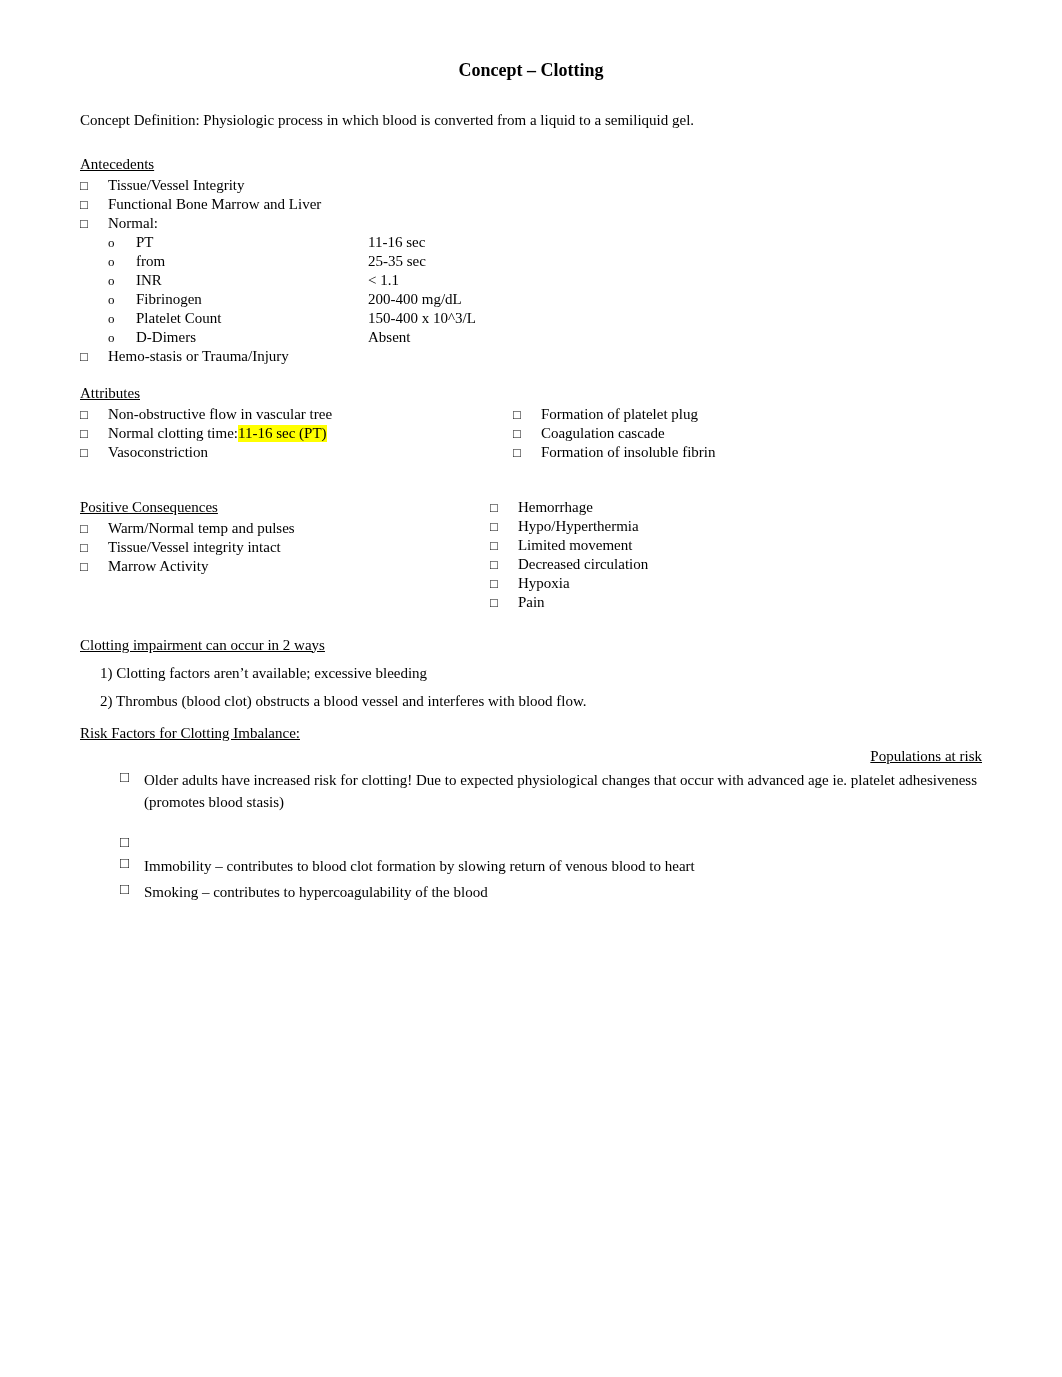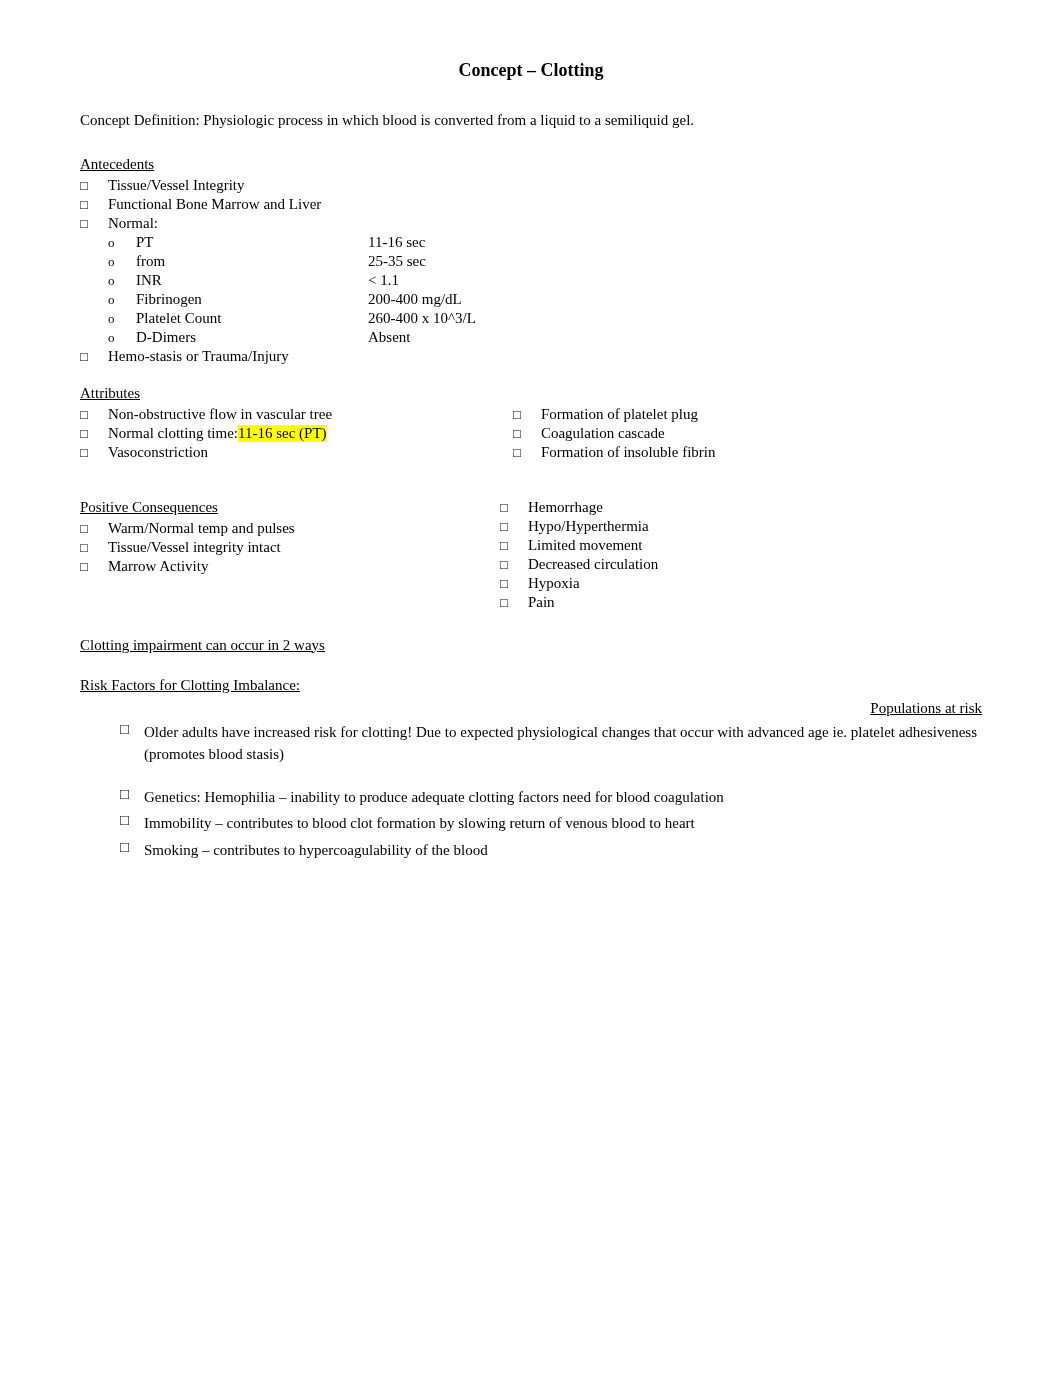--- a/index.html
+++ b/index.html
@@ -98,41 +98,41 @@
     .right-col {
       flex: 0 0 52%;
     }
 
     .highlight {
       background-color: #ffff00;
     }
 
     .consequences-section {
       display: flex;
-      gap: 14px;
+      gap: 4px;
       margin-bottom: 20px;
     }
 
     .pos-col {
       flex: 0 0 45%;
     }
 
     .neg-col {
       flex: 0 0 55%;
     }
 
     .consequences-heading {
       font-size: 15px;
       font-weight: normal;
       text-decoration: underline;
       margin-bottom: 4px;
     }
 
     .clotting-impairment {
-      margin-bottom: 20px;
+      margin-bottom: 12px;
       line-height: 1.6;
     }
 
     .clotting-impairment .heading {
       text-decoration: underline;
       margin-bottom: 4px;
     }
 
     .ordered-list {
       list-style: none;
@@ -232,21 +232,21 @@
         <span class="o-sym">o</span>
         <span>Fibrinogen</span>
       </div>
       <div class="value-col">200-400 mg/dL</div>
     </div>
     <div class="normal-row">
       <div class="label-col">
         <span class="o-sym">o</span>
         <span>Platelet Count</span>
       </div>
-      <div class="value-col">260-400 x 10^3/L</div>
+      <div class="value-col">150-400 x 10^3/L</div>
     </div>
     <div class="normal-row">
       <div class="label-col">
         <span class="o-sym">o</span>
         <span>D-Dimers</span>
       </div>
       <div class="value-col">Absent</div>
     </div>
   </div>
 
@@ -342,38 +342,47 @@
       <li class="bullet-item">
         <span class="bullet-symbol">□</span>
         <span>Pain</span>
       </li>
     </ul>
   </div>
 </div>
 
 <div class="clotting-impairment">
   <div class="heading">Clotting impairment can occur in 2 ways</div>
+  <ol class="ordered-list">
+    <li class="ordered-item">
+      <span>1)</span>
+      <span>Clotting factors aren’t available; excessive bleeding</span>
+    </li>
+    <li class="ordered-item">
+      <span>2)</span>
+      <span>Thrombus (blood clot) obstructs a blood vessel and interferes with blood flow.</span>
+    </li>
+  </ol>
 </div>
 
 <div class="risk-factors">
   <div class="heading">Risk Factors for Clotting Imbalance:</div>
   <div class="sub-heading">Populations at risk</div>
   <div>
     <div class="indented-bullet">
       <span class="b-sym">□</span>
       <span class="b-text">Older adults have increased risk for clotting! Due to expected physiological changes that occur with advanced age ie. platelet adhesiveness (promotes blood stasis)</span>
     </div>
   </div>
 
   <div class="spacer"></div>
 
   <div>
     <div class="indented-bullet">
       <span class="b-sym">□</span>
-      <span class="b-text">Genetics: Hemophilia – inability to produce adequate clotting factors need for blood coagulation</span>
     </div>
     <div class="indented-bullet">
       <span class="b-sym">□</span>
       <span class="b-text">Immobility – contributes to blood clot formation by slowing return of venous blood to heart</span>
     </div>
     <div class="indented-bullet">
       <span class="b-sym">□</span>
       <span class="b-text">Smoking – contributes to hypercoagulability of the blood</span>
     </div>
   </div>

